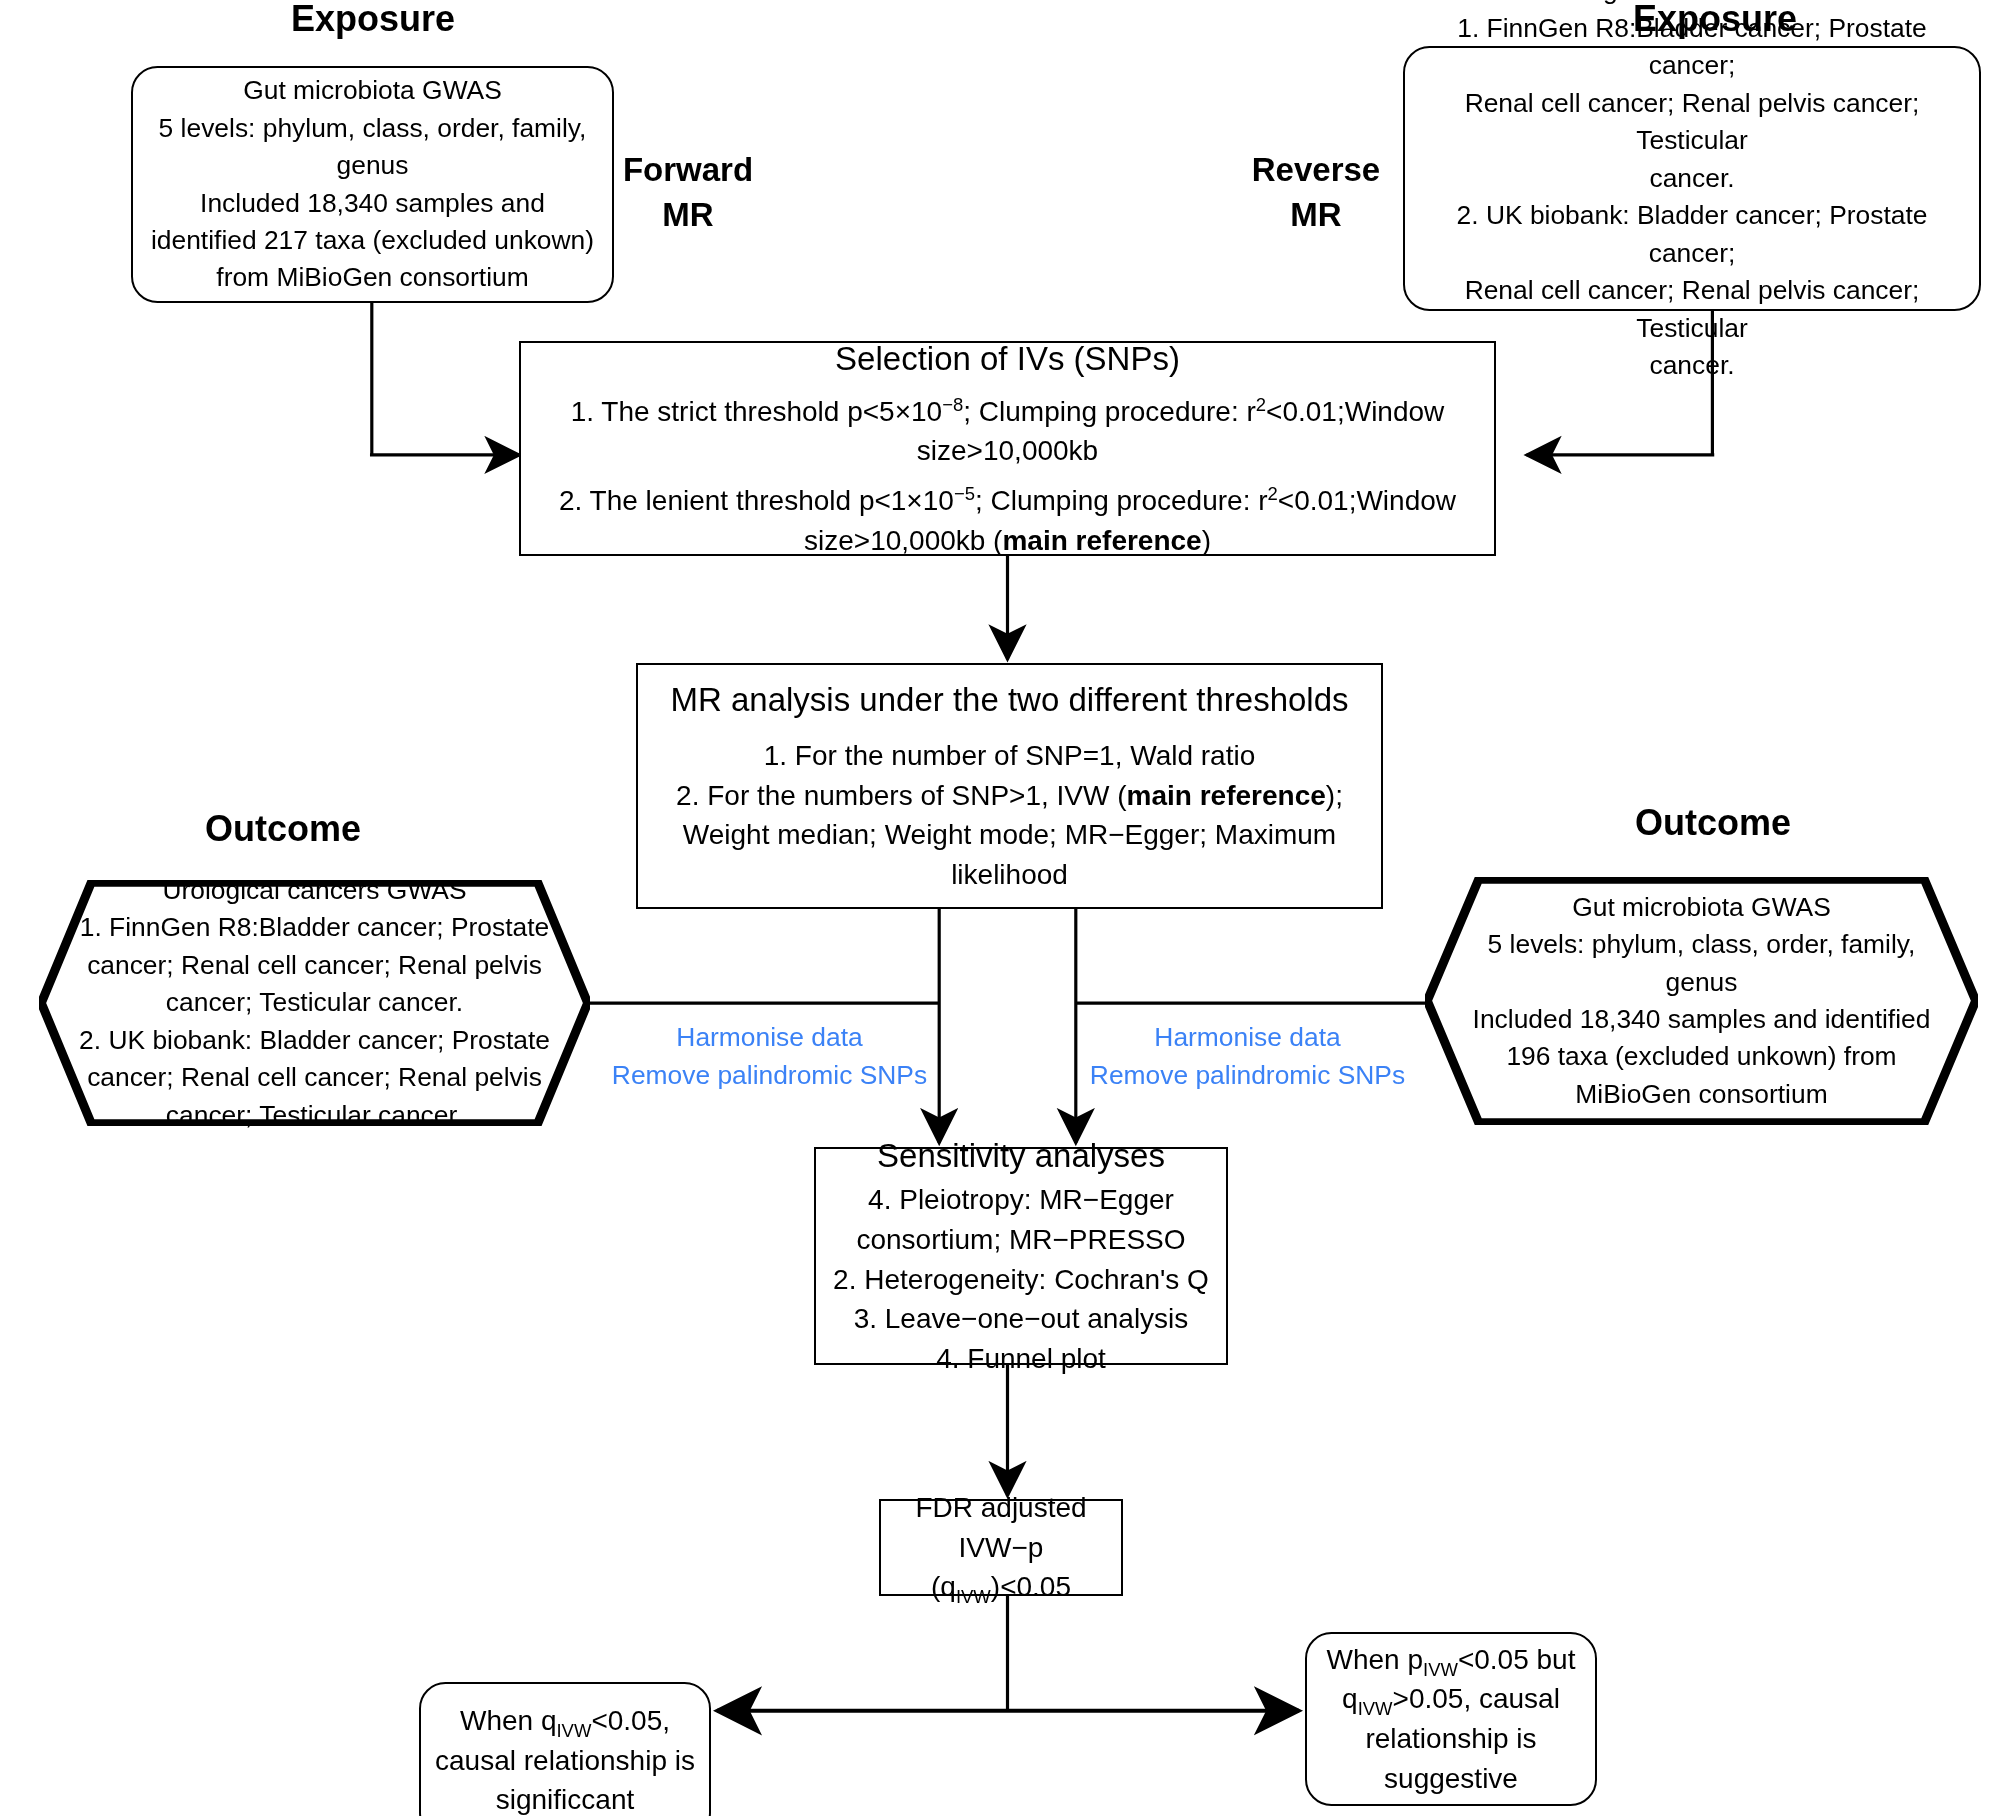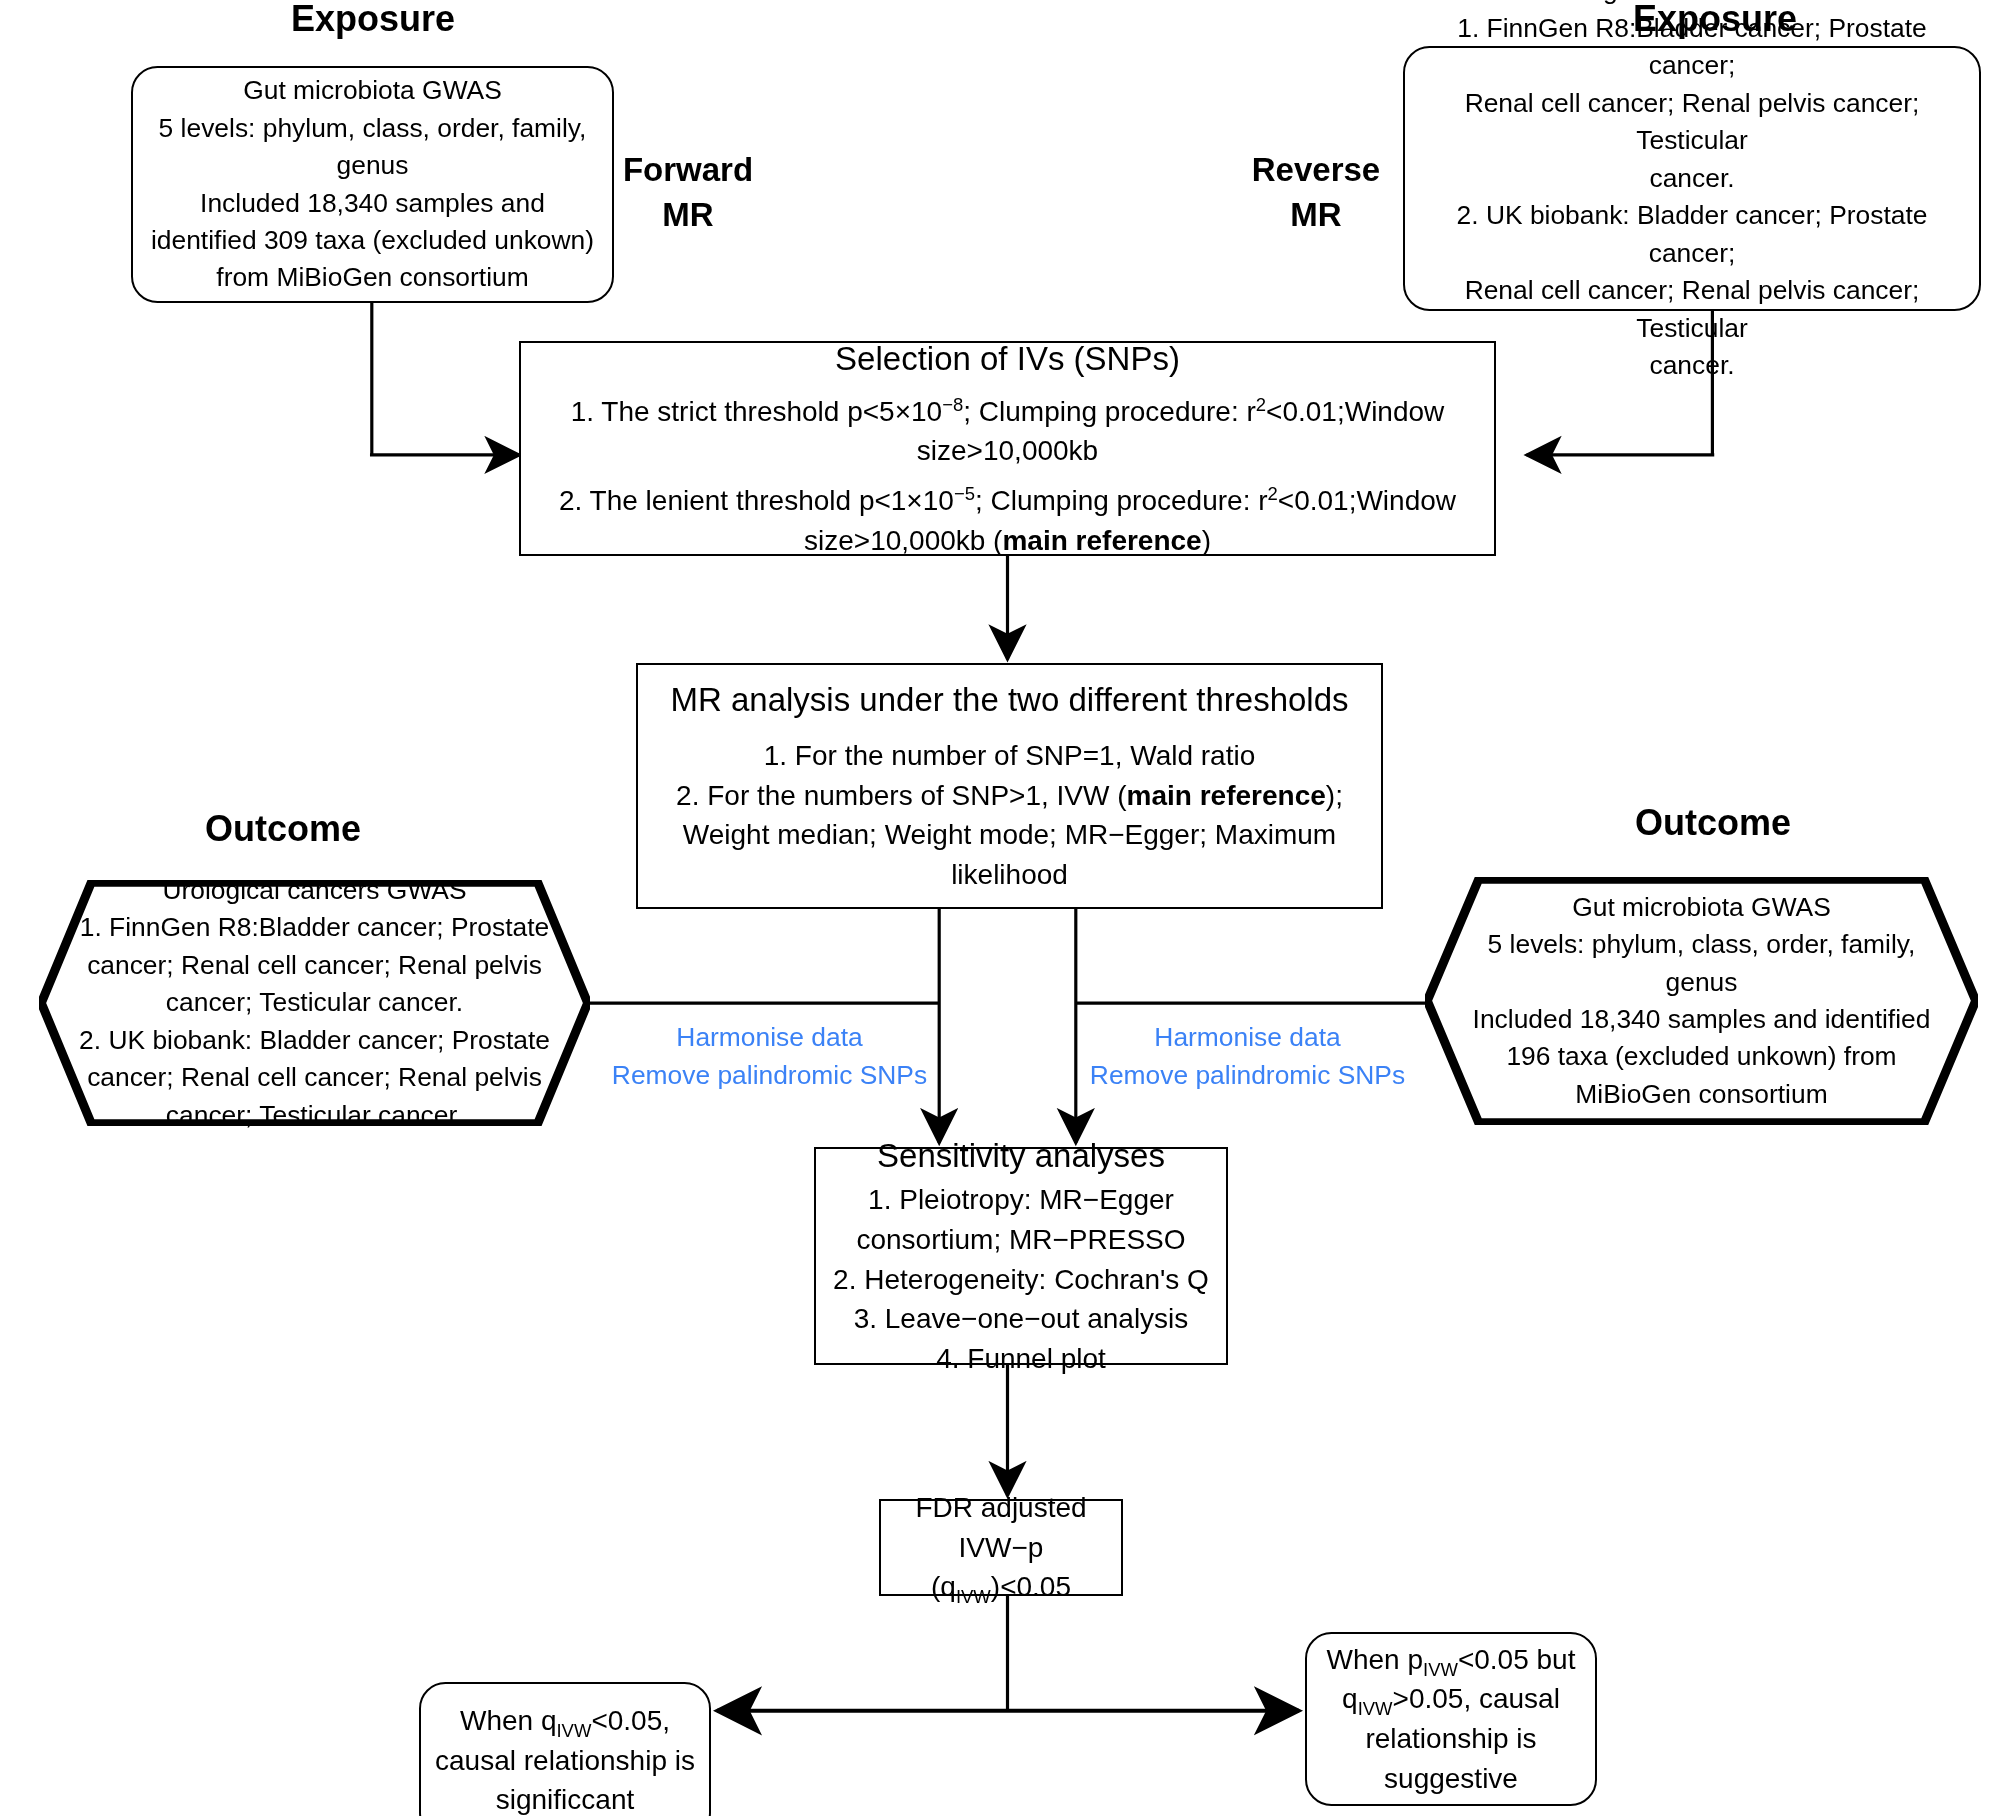--- a/index.html
+++ b/index.html
@@ -152,21 +152,21 @@
     <div>Reverse</div>
     <div>MR</div>
   </div>
 
   <div class="node round t58" style="left:131px; top:66px; width:483px; height:237px;">
     <div class="inner">
       <div>Gut microbiota GWAS</div>
       <div>5 levels: phylum, class, order, family,</div>
       <div>genus</div>
       <div>Included 18,340 samples and</div>
-      <div>identified 309 taxa (excluded unkown)</div>
+      <div>identified 217 taxa (excluded unkown)</div>
       <div>from MiBioGen consortium</div>
     </div>
   </div>
 
   <div class="node round t58" style="left:1403px; top:46px; width:578px; height:265px;">
     <div class="inner" style="padding:0 6.4px;">
       <div>Urological cancers GWAS</div>
       <div>1. FinnGen R8:Bladder cancer; Prostate cancer;</div>
       <div>Renal cell cancer; Renal pelvis cancer; Testicular</div>
       <div>cancer.</div>
@@ -240,21 +240,21 @@
   </div>
 
   <div class="edgelabel t58" style="left:1079px; top:1018px; width:337px;">
     <div>Harmonise data</div>
     <div>Remove palindromic SNPs</div>
   </div>
 
   <div class="node rect t62" style="left:814px; top:1147px; width:414px; height:218px;">
     <div class="inner" style="padding:0 4.6px;">
       <div class="t72">Sensitivity analyses</div>
-      <div>1. Pleiotropy: MR−Egger</div>
+      <div>4. Pleiotropy: MR−Egger</div>
       <div>consortium; MR−PRESSO</div>
       <div>2. Heterogeneity: Cochran's Q</div>
       <div>3. Leave−one−out analysis</div>
       <div>4. Funnel plot</div>
     </div>
   </div>
 
   <div class="node rect t62" style="left:879px; top:1499px; width:244px; height:97px;">
     <div class="inner" style="padding:0 3.6px;">
       <div>FDR adjusted IVW−p</div>

